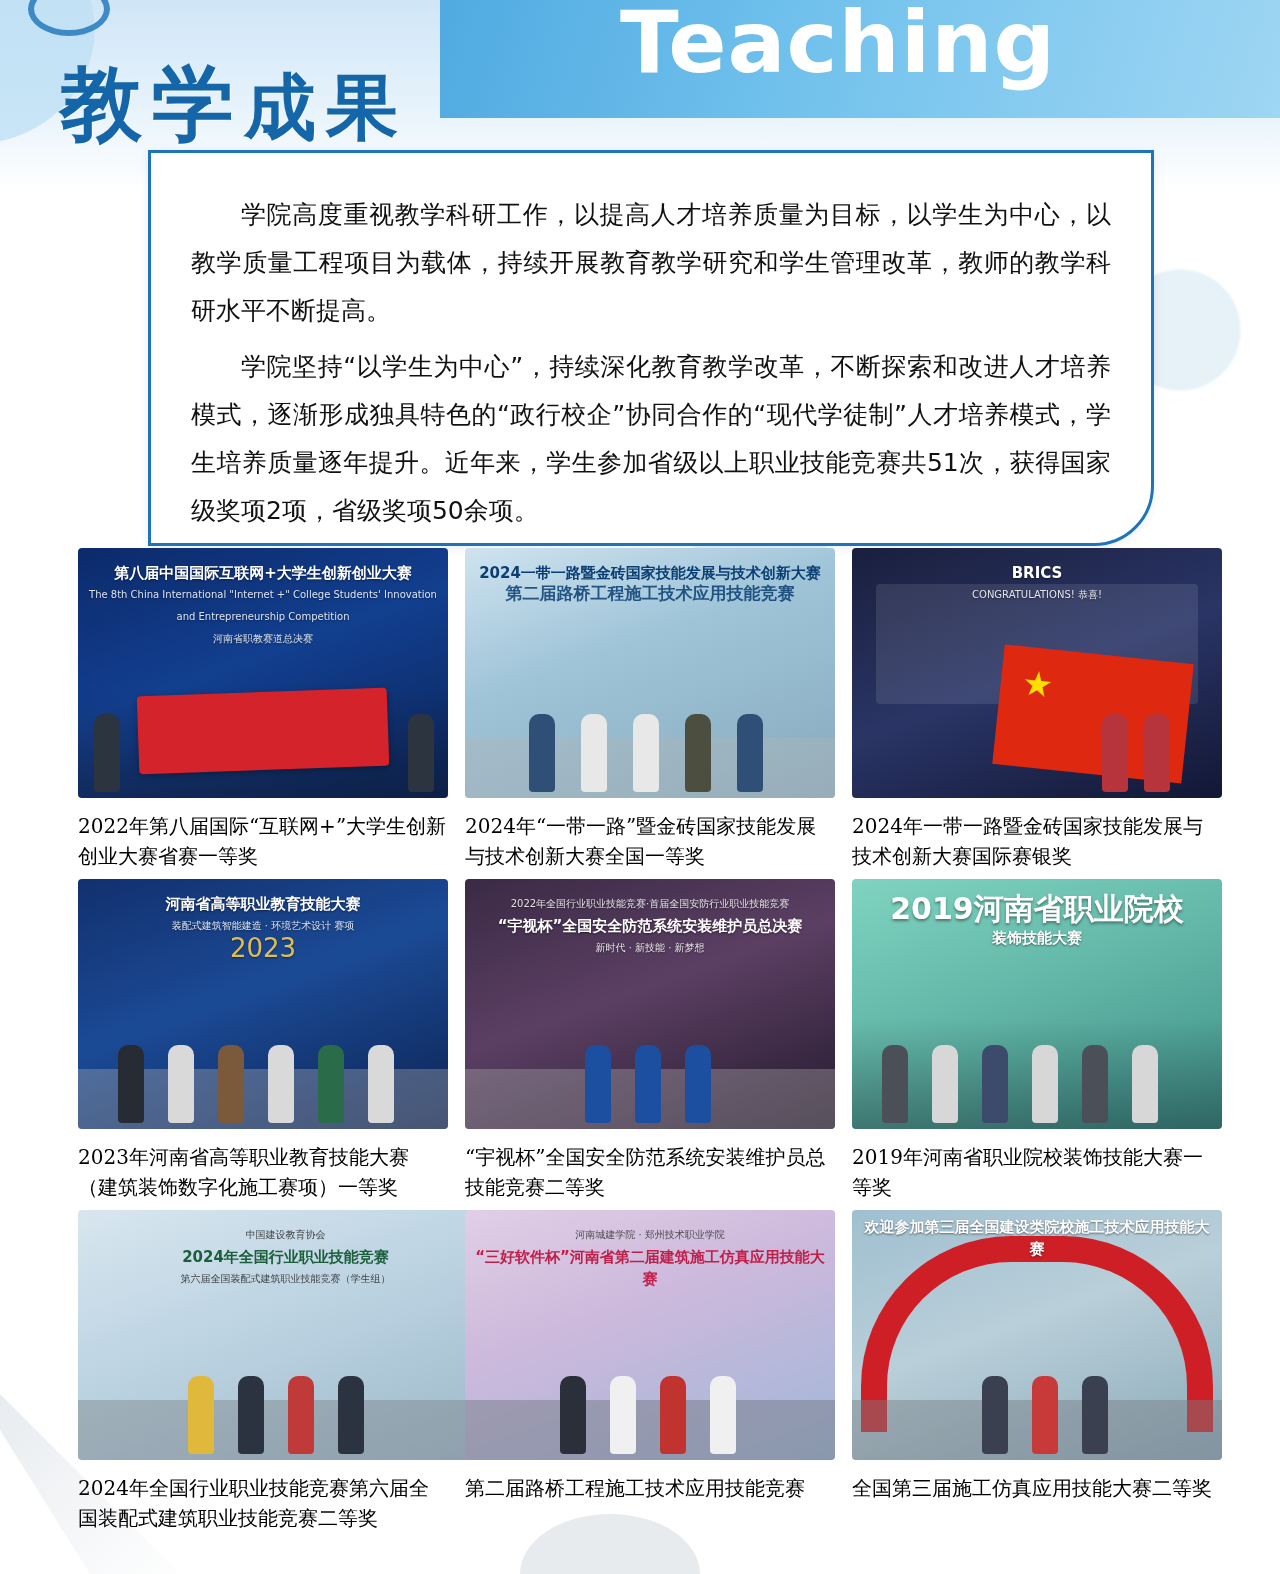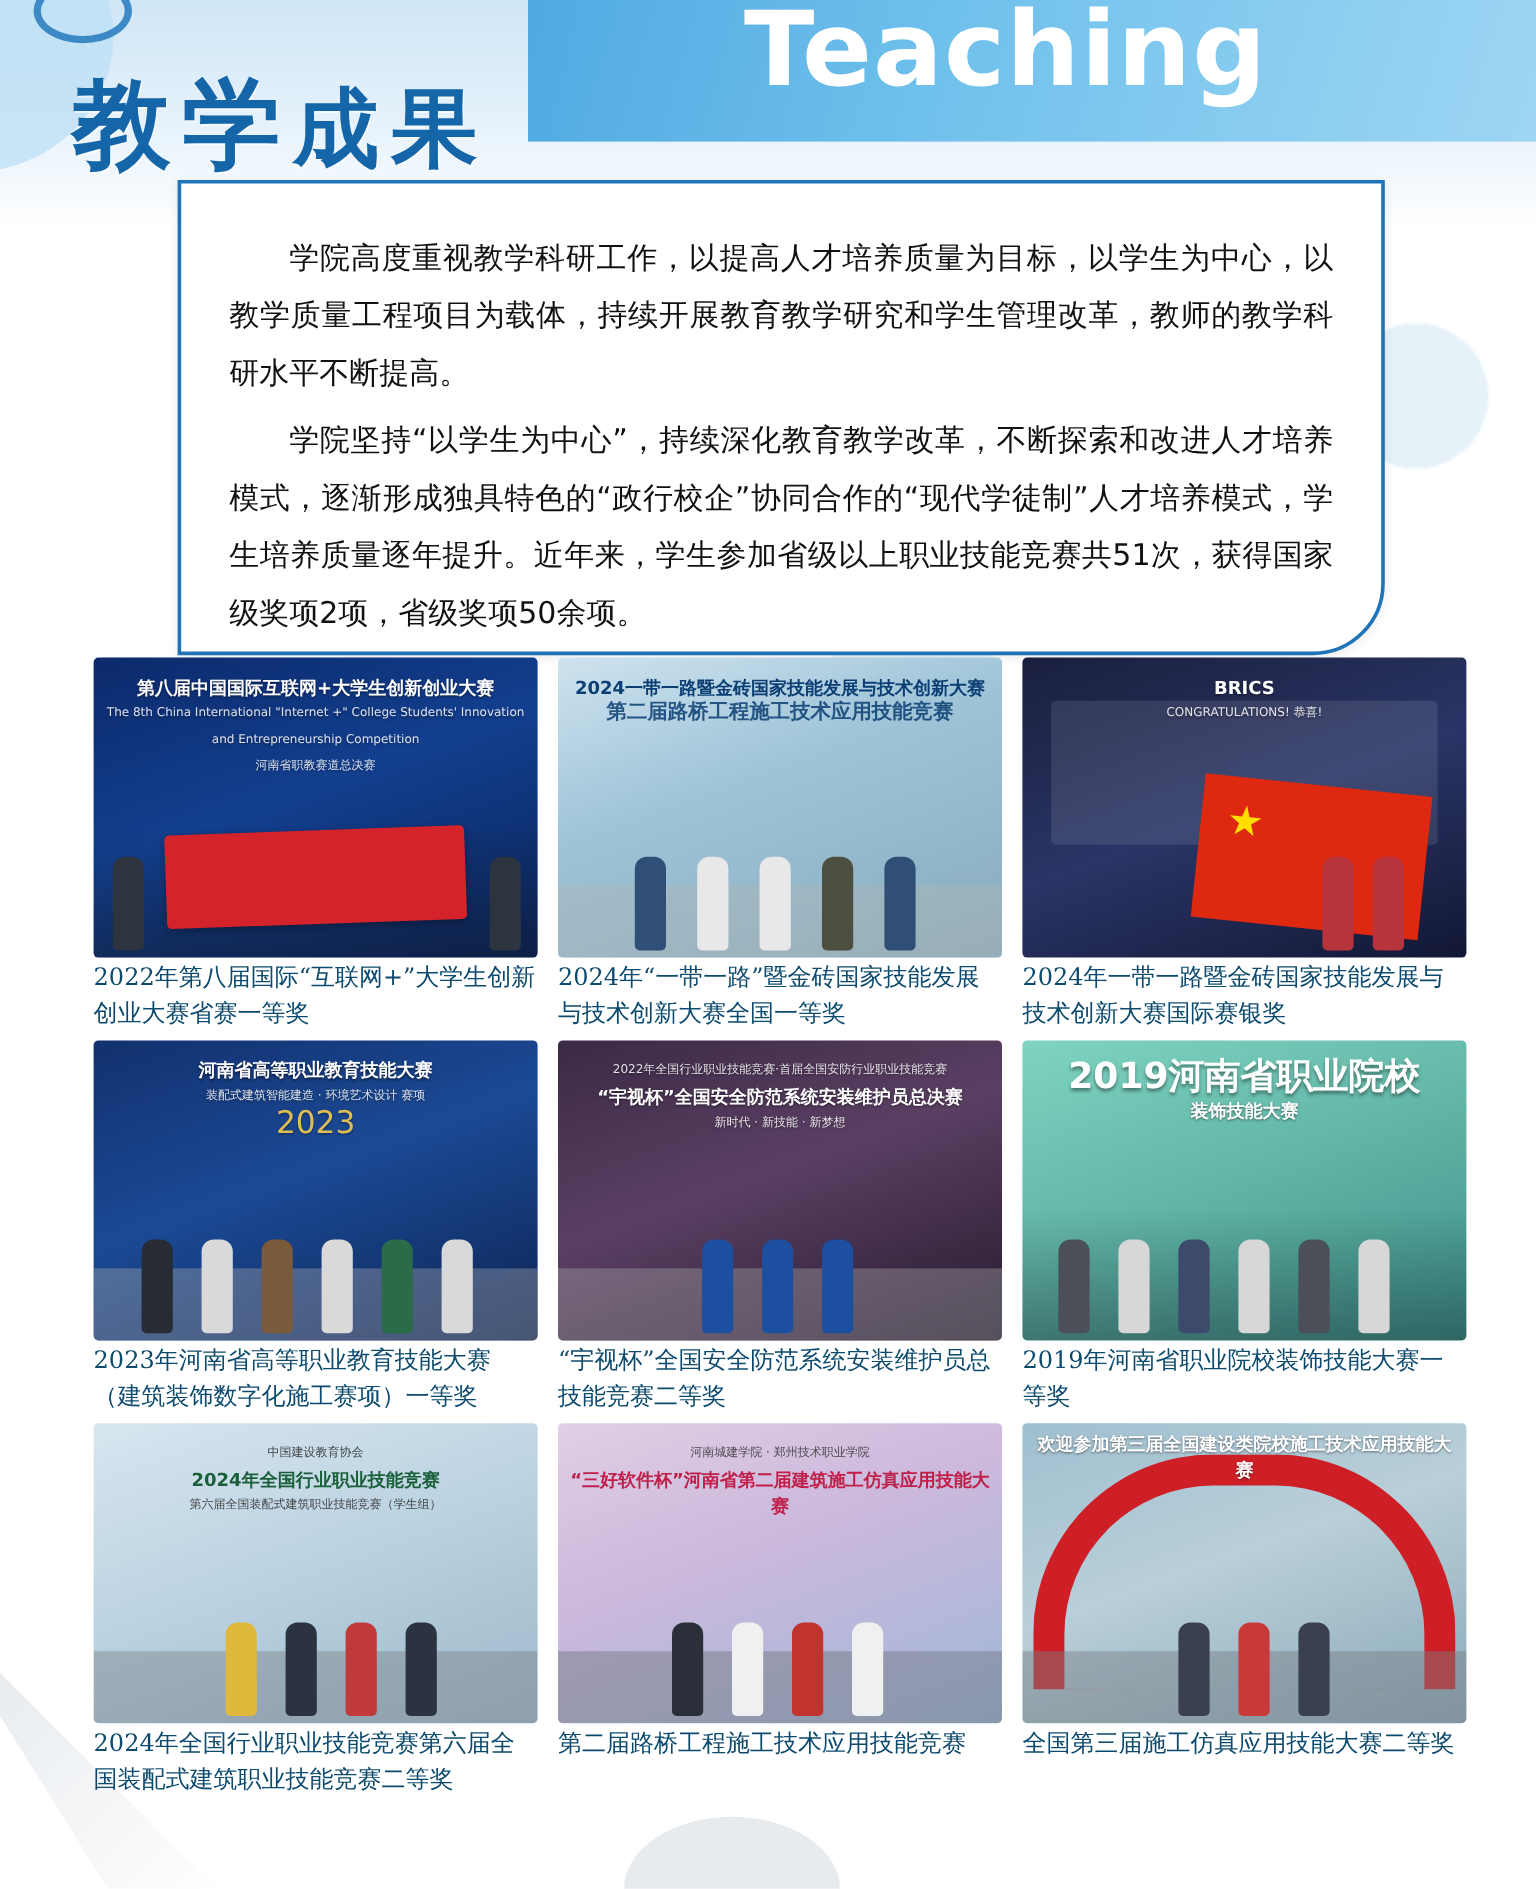--- a/index.html
+++ b/index.html
@@ -84,33 +84,33 @@
     position:absolute;left:70px;top:548px;width:1160px;
     display:flex;flex-wrap:wrap;justify-content:space-between;
   }
   .cell{width:386px;box-sizing:border-box;padding:0 8px 8px 8px;}
   .photo{
     width:370px;height:250px;border-radius:4px;position:relative;overflow:hidden;
     background:#20324a;
   }
   .caption{
     font-family:"DejaVu Serif",serif;
-    font-size:20px;line-height:30px;color:#0c4a6e;margin-top:1px;
+    font-size:20px;line-height:30px;color:#000000;margin-top:13px;
     text-align:center;
   }
   .caption.left{text-align:left;}
 
   
   .p1{background:linear-gradient(160deg,#0c2a6b 0%,#123f8f 45%,#0a2357 100%);}
   .p2{background:linear-gradient(160deg,#cfe3ef 0%,#9fc4d8 40%,#87a9bd 100%);}
   .p3{background:linear-gradient(160deg,#1a1f3d 0%,#2a3566 50%,#121734 100%);}
   .p4{background:linear-gradient(160deg,#12306e 0%,#1b4a95 45%,#0d2352 100%);}
   .p5{background:linear-gradient(160deg,#3a2a45 0%,#5b3f63 45%,#241a2d 100%);}
   .p6{background:linear-gradient(160deg,#7fd3c0 0%,#63b7a8 45%,#3c8f86 100%);}
-  .p7{background:linear-gradient(160deg,#d8e6ef 0%,#bcd3e2 45%,#9cb8c9 100%);}
+  .p7{background:linear-gradient(160deg,#d8e6ef 0%,#bcd3e2 45%,#9cb8c9 100%);padding-left:45px;}
   .p8{background:linear-gradient(160deg,#e0cfe6 0%,#cdb9dc 40%,#9fb7d8 100%);}
   .p9{background:linear-gradient(160deg,#9fbfd0 0%,#b9cfd9 45%,#8aa9b8 100%);}
 
   .banner{
     position:absolute;left:0;right:0;top:14px;text-align:center;
     color:#fff;font-size:15px;font-weight:bold;line-height:22px;
     font-family:"DejaVu Sans",sans-serif;text-shadow:0 1px 2px rgba(0,0,0,.5);
     padding:0 10px;
   }
   .banner .sub{font-size:10px;font-weight:normal;opacity:.85;display:block;}

